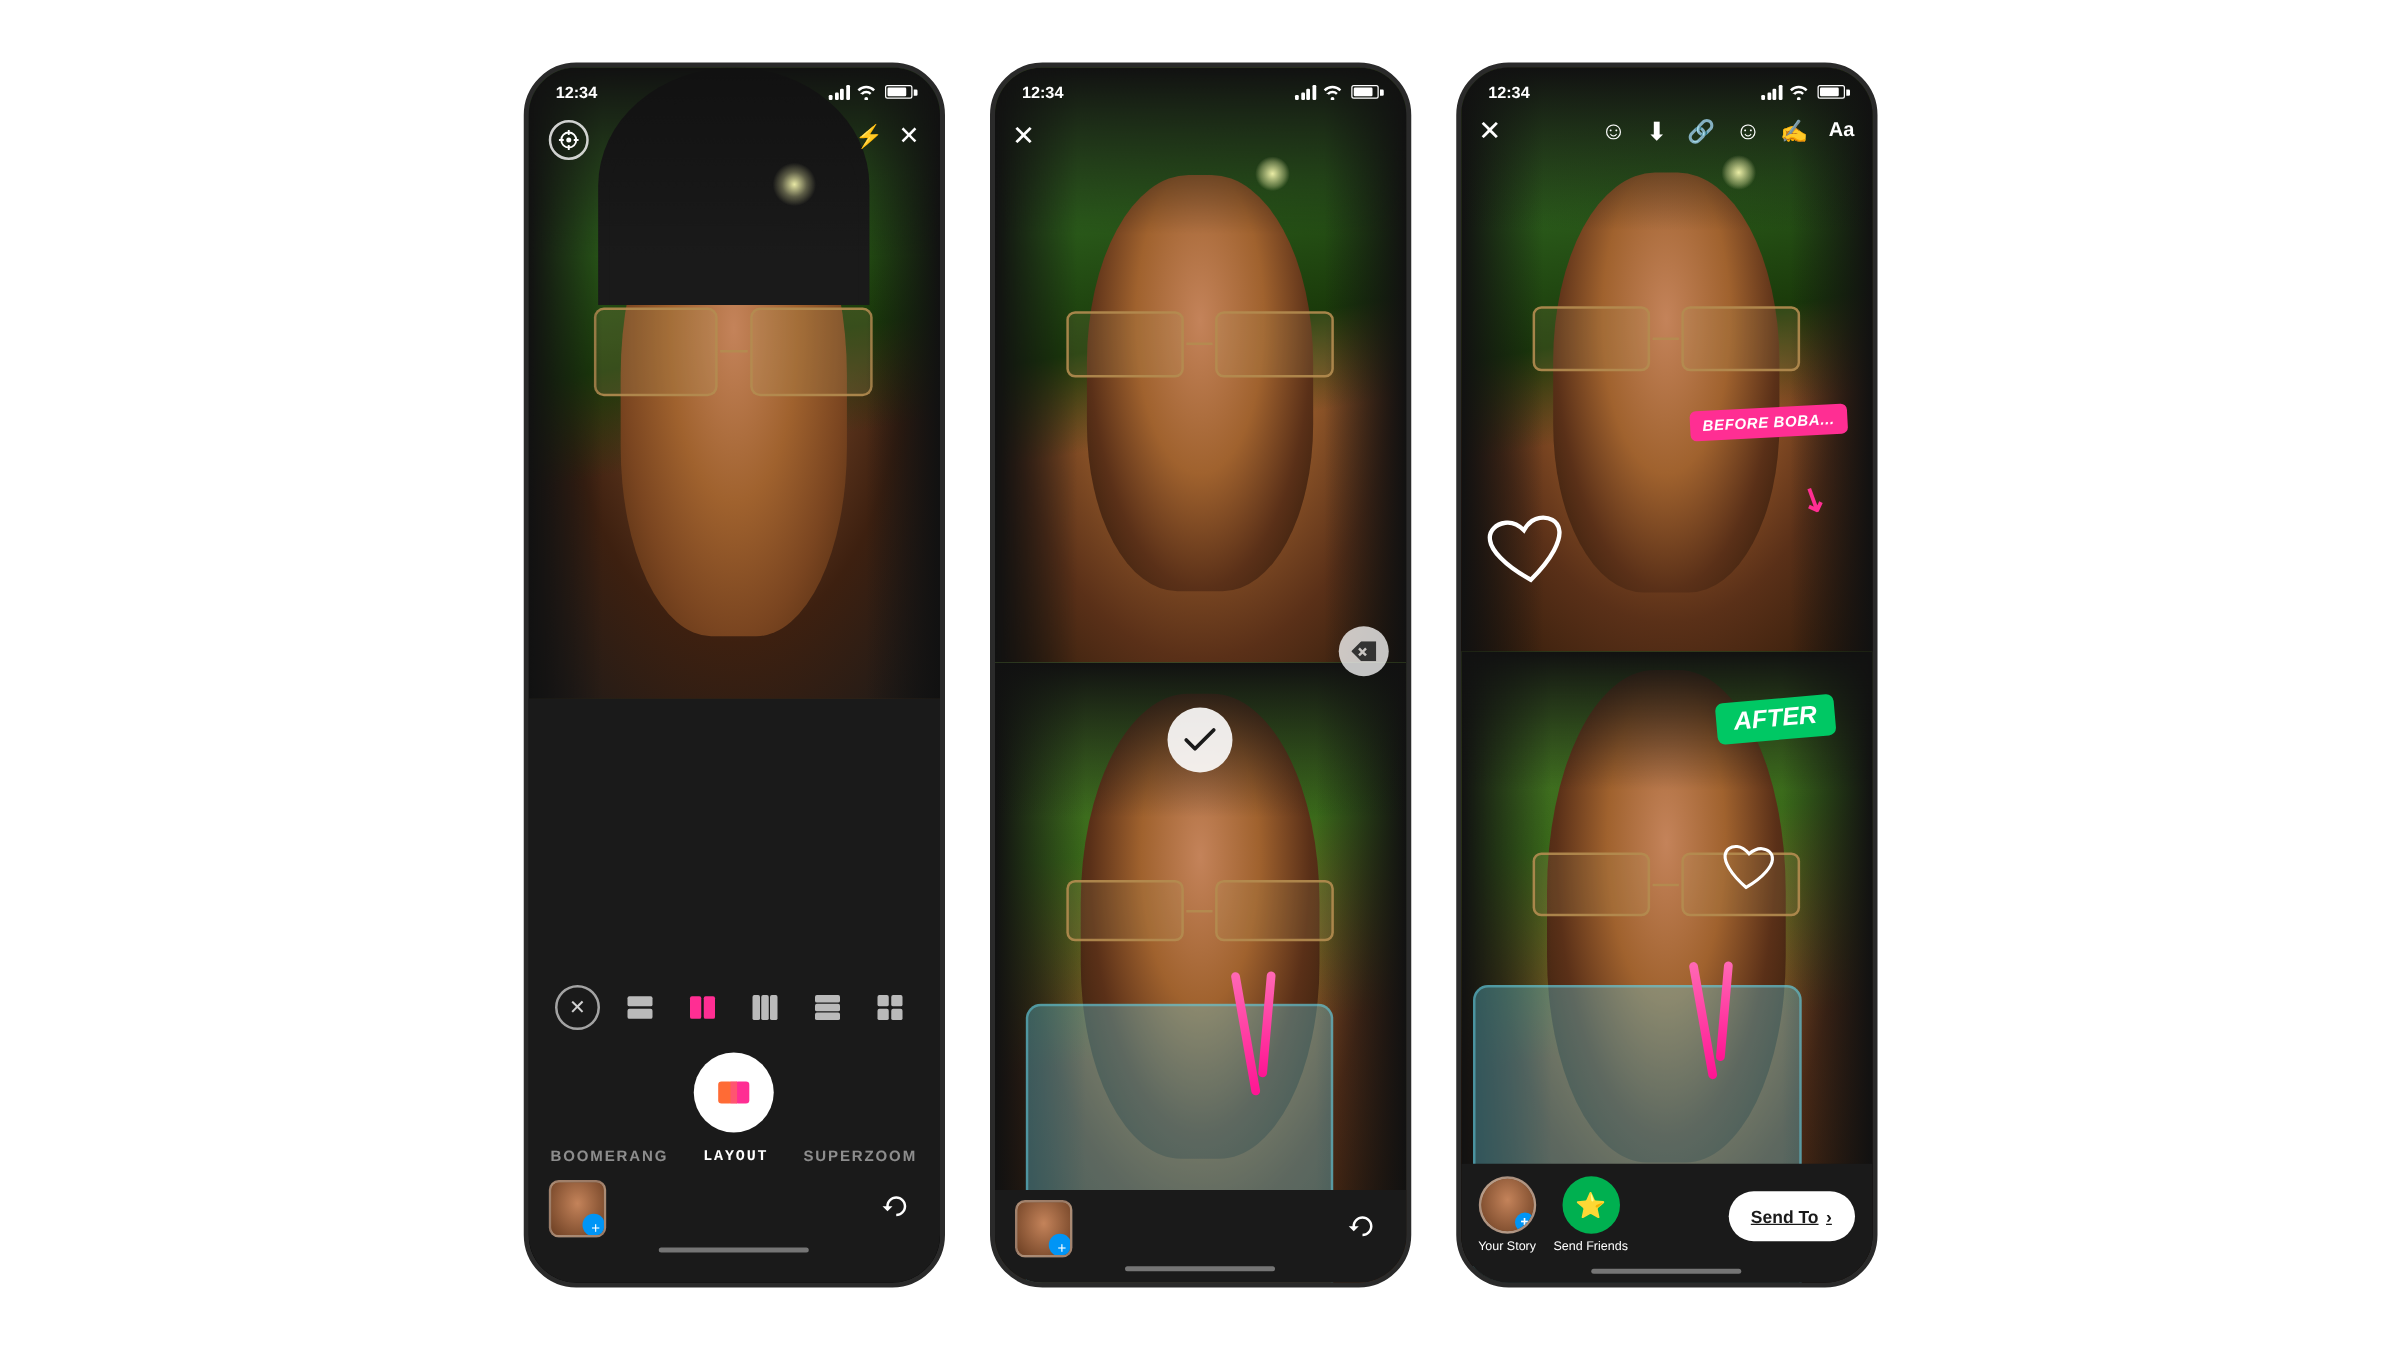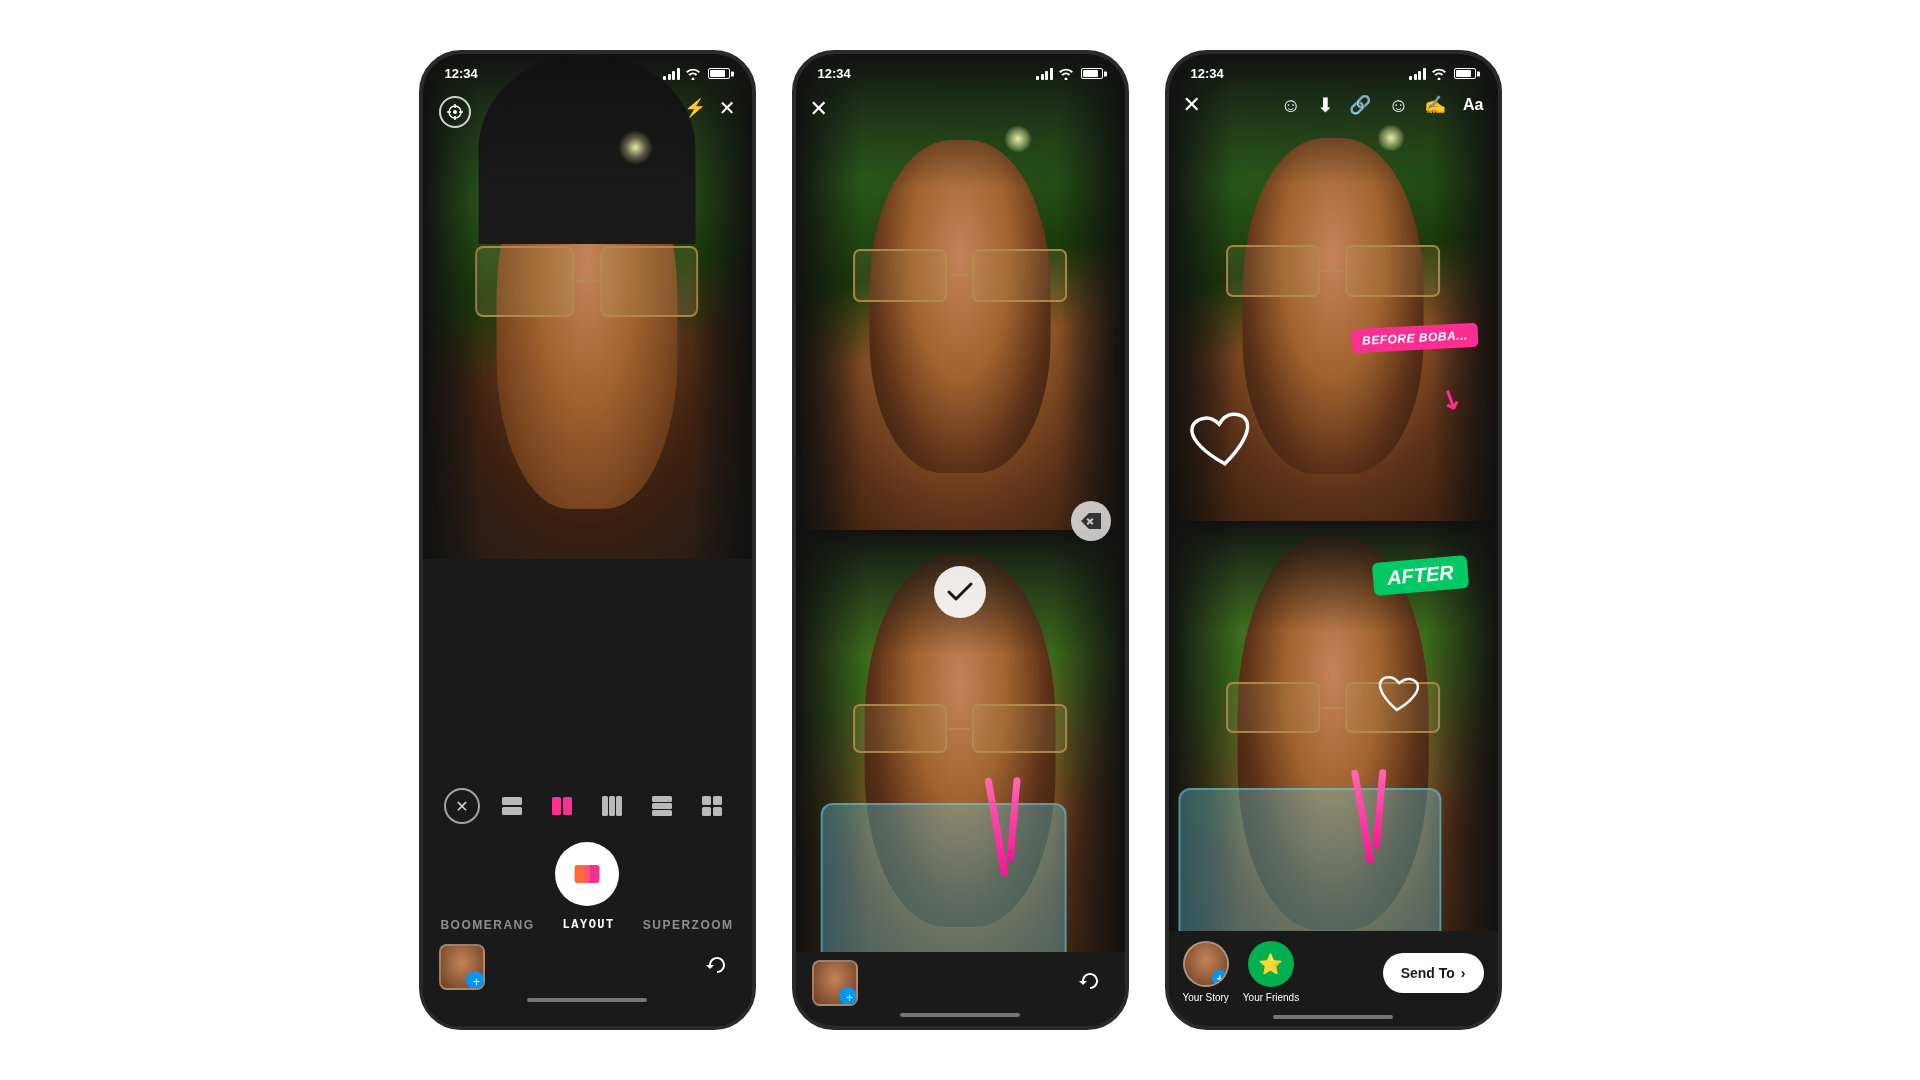--- a/index.html
+++ b/index.html
@@ -466,20 +466,21 @@
       color: #1a1a1a;
       border: none;
       border-radius: 24px;
       padding: 12px 18px;
       font-size: 14px;
       font-weight: 600;
       display: flex;
       align-items: center;
       gap: 6px;
       cursor: pointer;
+      text-decoration: underline;
     }
   </style>
 </head>
 <body>
 
 <div class="phones-container">
 
   <div class="phone">
 
     <div class="status-bar">
@@ -803,21 +804,21 @@
               <div style="width:100%;height:100%;background:radial-gradient(ellipse at 50% 40%,#c4835a,#6B3E22);border-radius:50%;"></div>
               <div style="position:absolute;bottom:-1px;right:-1px;width:16px;height:16px;background:#0095f6;border-radius:50%;color:#fff;font-size:11px;display:flex;align-items:center;justify-content:center;font-weight:700;">+</div>
             </div>
             <span class="story-option-label">Your Story</span>
           </div>
 
           <div class="story-option">
             <div class="story-option-icon close-friends-icon">
               <span style="font-size:20px;">⭐</span>
             </div>
-            <span class="story-option-label">Your Friends</span>
+            <span class="story-option-label">Send Friends</span>
           </div>
         </div>
 
         <button class="send-to-btn">
           <span>Send To</span>
           <span>›</span>
         </button>
       </div>
 
       <div class="home-indicator" style="position:absolute;bottom:3px;left:50%;transform:translateX(-50%);"></div>

